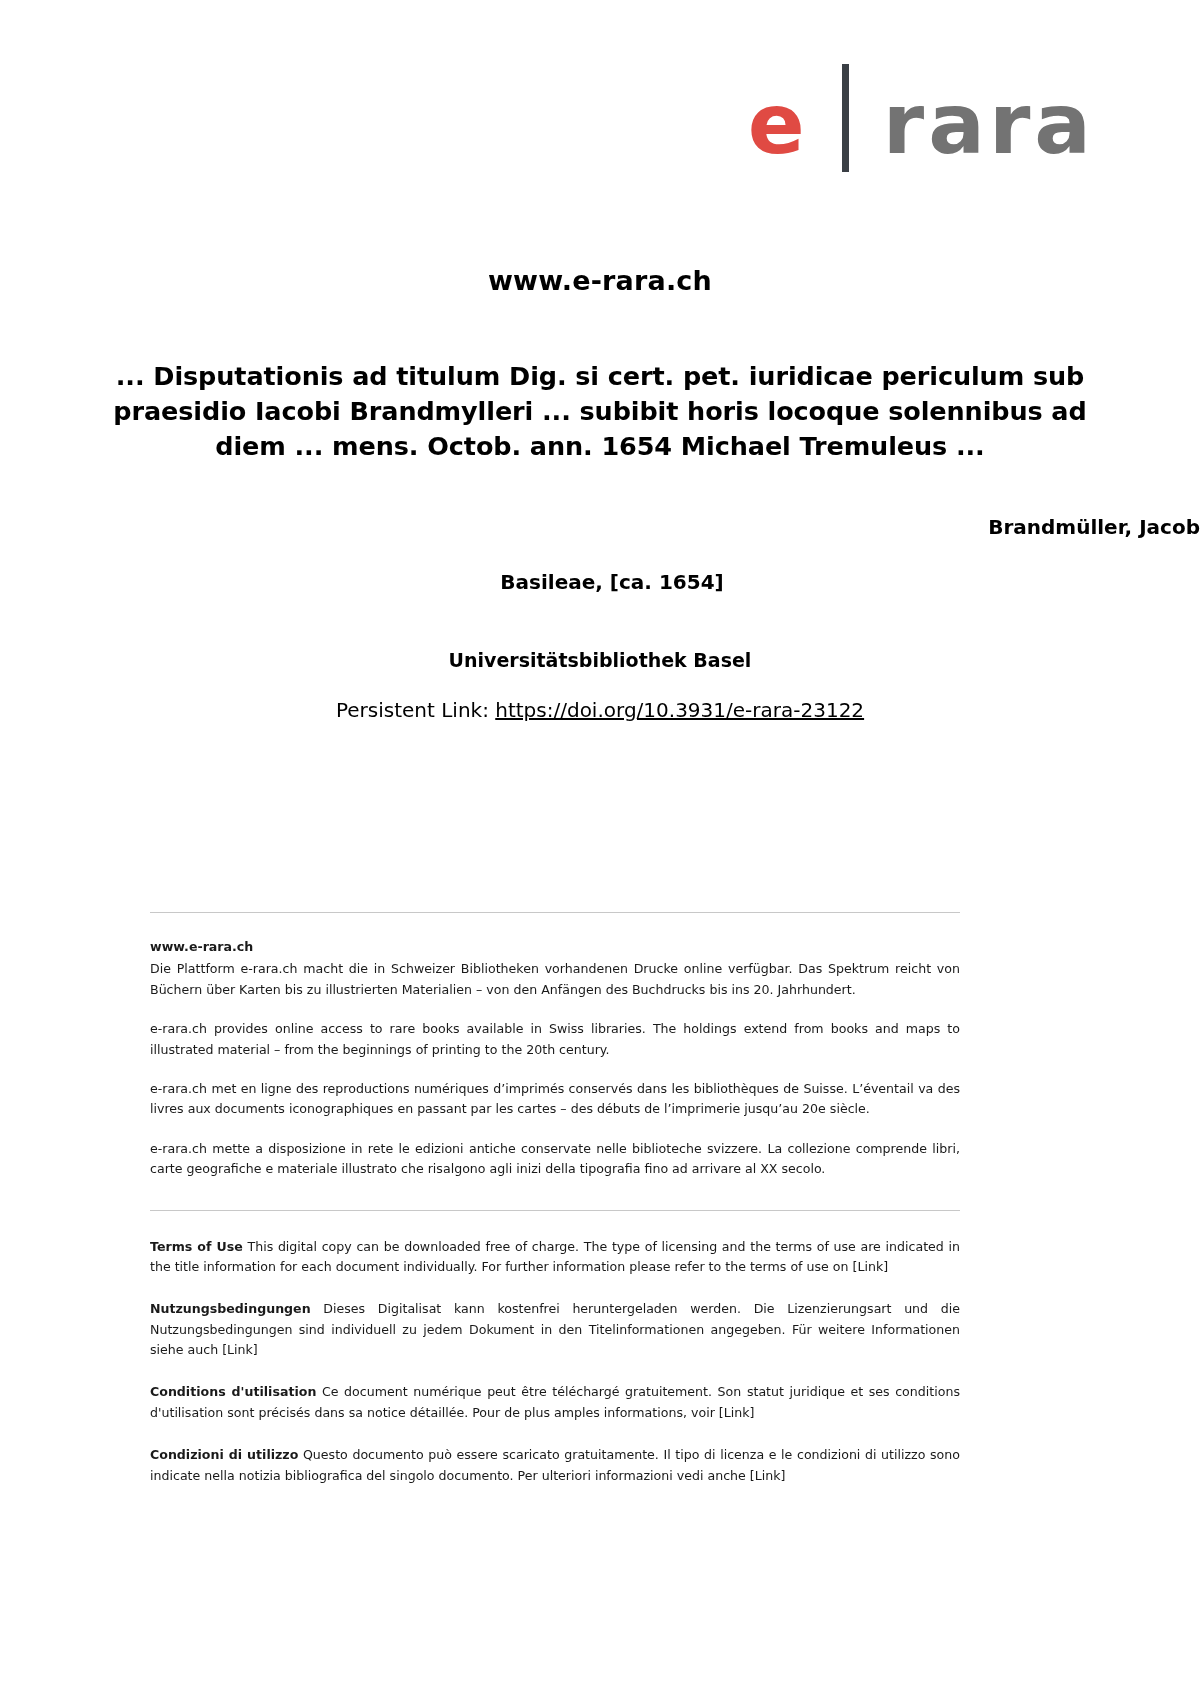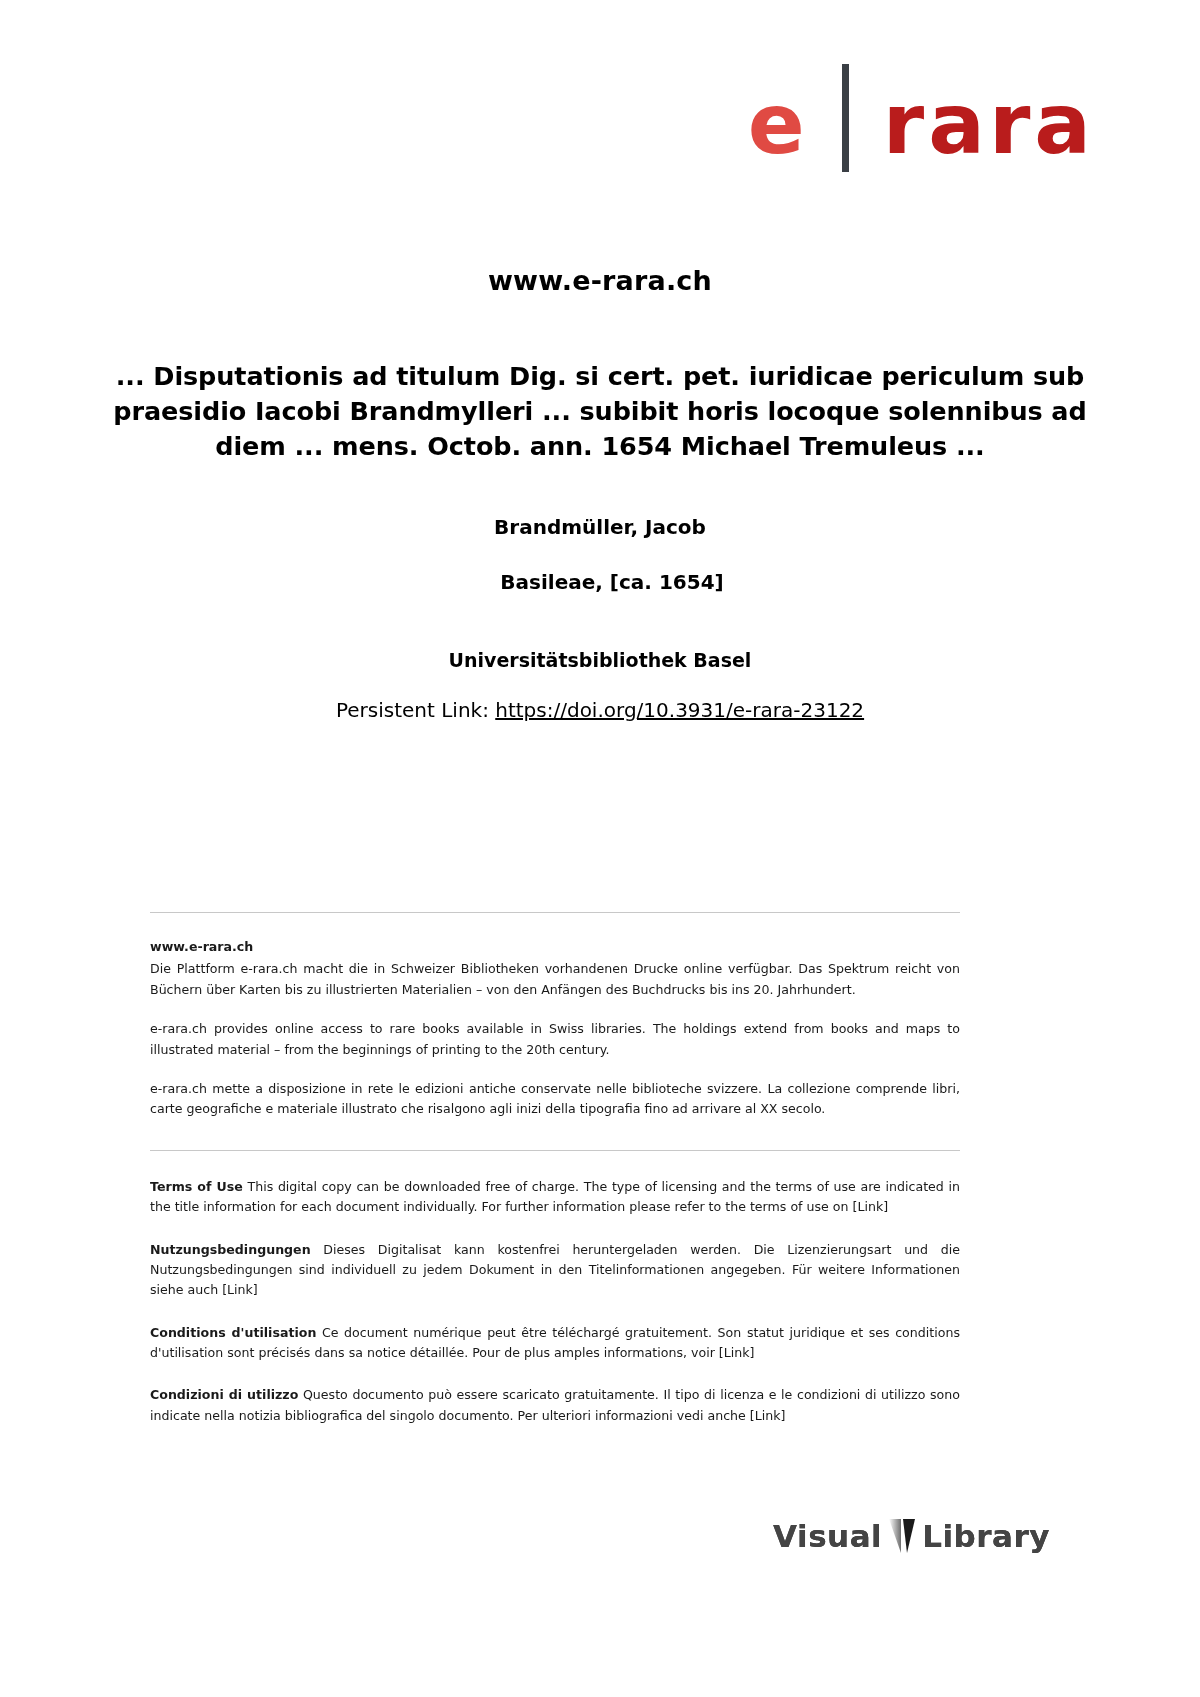--- a/index.html
+++ b/index.html
@@ -44,21 +44,21 @@
     width: 7px;
     height: 108px;
     background: #3a3f45;
     margin: 0 34px 0 38px;
   }
   .logo-erara .rara-mark {
     font-family: "DejaVu Sans", sans-serif;
     font-weight: 700;
     font-size: 84px;
     line-height: 1;
-    color: #b91c1c;
+    color: #737373;
     letter-spacing: 4px;
     position: relative;
     top: 6px;
   }
 
   
   .meta-block {
     position: absolute;
     left: 0;
     right: 0;
@@ -79,20 +79,21 @@
     line-height: 1.38;
     margin: 63px auto 0;
     width: 1000px;
     letter-spacing: -0.1px;
   }
   .doc-author {
     font-family: "DejaVu Sans", sans-serif;
     font-size: 20px;
     font-weight: 700;
     margin: 50px 0 0;
+    text-align: right;
   }
   .doc-place {
     font-family: "DejaVu Sans", sans-serif;
     font-size: 20px;
     font-weight: 700;
     margin: 31px 0 0;
     padding-left: 24px;
   }
   .doc-institution {
     font-family: "DejaVu Sans", sans-serif;
@@ -211,20 +212,23 @@
 
     <p class="about-de">
       <span class="head-small">www.e-rara.ch</span>
       <span>Die Plattform e-rara.ch macht die in Schweizer Bibliotheken vorhandenen Drucke online verfügbar. Das Spektrum reicht von Büchern über Karten bis zu illustrierten Materialien – von den Anfängen des Buchdrucks bis ins 20. Jahrhundert.</span>
     </p>
 
     <p>
       <span>e-rara.ch provides online access to rare books available in Swiss libraries. The holdings extend from books and maps to illustrated material – from the beginnings of printing to the 20th century.</span>
     </p>
 
+    <p>
+      <span>e-rara.ch met en ligne des reproductions numériques d’imprimés conservés dans les bibliothèques de Suisse. L’éventail va des livres aux documents iconographiques en passant par les cartes – des débuts de l’imprimerie jusqu’au 20e siècle.</span>
+    </p>
 
     <p class="tight">
       <span>e-rara.ch mette a disposizione in rete le edizioni antiche conservate nelle biblioteche svizzere. La collezione comprende libri, carte geografiche e materiale illustrato che risalgono agli inizi della tipografia fino ad arrivare al XX secolo.</span>
     </p>
 
     <hr class="rule second">
 
     <div class="terms">
       <p>
         <span class="inline-head">Terms of Use</span><span> This digital copy can be downloaded free of charge. The type of licensing and the terms of use are indicated in the title information for each document individually. For further information please refer to the terms of use on [Link]</span>
@@ -234,30 +238,14 @@
       </p>
       <p>
         <span class="inline-head">Conditions d'utilisation</span><span> Ce document numérique peut être téléchargé gratuitement. Son statut juridique et ses conditions d'utilisation sont précisés dans sa notice détaillée. Pour de plus amples informations, voir [Link]</span>
       </p>
       <p>
         <span class="inline-head">Condizioni di utilizzo</span><span> Questo documento può essere scaricato gratuitamente. Il tipo di licenza e le condizioni di utilizzo sono indicate nella notizia bibliografica del singolo documento. Per ulteriori informazioni vedi anche [Link]</span>
       </p>
     </div>
   </div>
 
-  <div class="logo-vl">
-    <span class="vl-word">Visual</span>
-    <span class="vl-mark">
-      <svg width="30" height="38" viewBox="0 0 30 38" xmlns="http://www.w3.org/2000/svg">
-        <defs>
-          <linearGradient id="vlg1" x1="0" y1="0" x2="1" y2="0">
-            <stop offset="0%" stop-color="#ffffff"></stop>
-            <stop offset="100%" stop-color="#6d6d6d"></stop>
-          </linearGradient>
-        </defs>
-        <polygon points="2,2 14,2 14,36" fill="url(#vlg1)"></polygon>
-        <polygon points="16,2 28,2 20,36" fill="#1a1a1a"></polygon>
-      </svg>
-    </span>
-    <span class="vl-word">Library</span>
-  </div>
 
 </div>
 
 </body></html>

